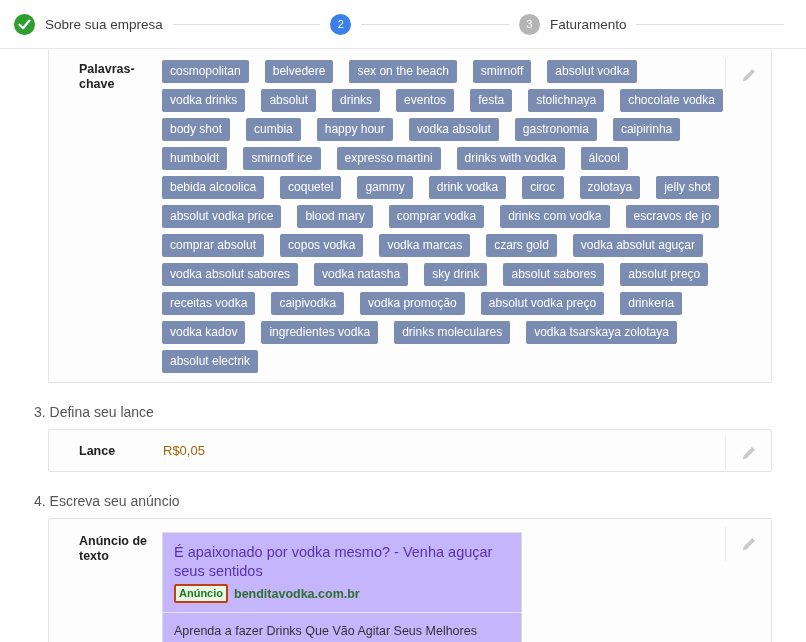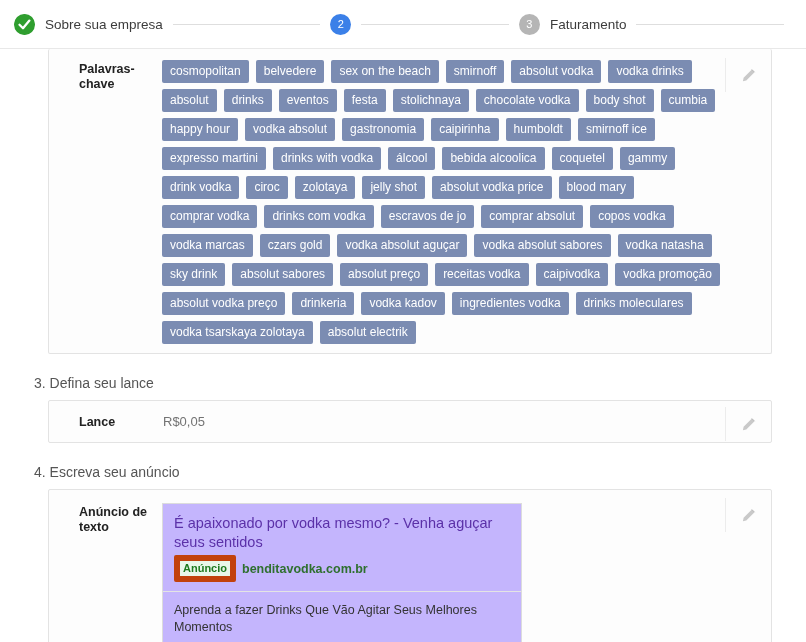--- a/index.html
+++ b/index.html
@@ -63,52 +63,52 @@
   .edit-btn {
     position: absolute; top: 9px; right: 0;
     width: 46px; height: 34px;
     display: flex; align-items: center; justify-content: center;
     border-left: 1px solid #ececec;
     cursor: pointer;
   }
   .edit-btn svg { display: block; }
 
   
-  .chips { display: flex; flex-wrap: wrap; gap: 6px 7px; padding-top: 2px; }
+  .chips { display: flex; flex-wrap: wrap; gap: 6px 16px; padding-top: 2px; }
   .chip {
     background: #7b8cb2;
     color: #ffffff;
     font-size: 12px;
     line-height: 14px;
     padding: 4px 8px 5px;
     border-radius: 2px;
     white-space: nowrap;
     cursor: default;
   }
 
   
-  .bid-value { font-size: 13px; color: #737373; padding-top: 4px; padding-left: 1px; }
+  .bid-value { font-size: 13px; color: #a16207; padding-top: 4px; padding-left: 1px; }
 
   
   .ad-card { margin-top: 2px; }
   .ad-preview {
     width: 360px;
     border: 1px solid #dcdcdc;
     background: #c4b5fd;
   }
   .ad-top { padding: 10px 11px 9px; }
   .ad-title {
     color: #5b31a8;
     font-size: 14.5px;
     line-height: 19px;
     margin-bottom: 3px;
   }
   .ad-urlline { display: flex; align-items: center; gap: 6px; }
   .ad-badge {
-    border: 6px solid #c2410c;
+    border: 2px solid #c2410c;
     color: #1f7a1f;
     background: #e9f7e9;
     font-size: 11px;
     line-height: 12px;
     padding: 1px 3px 2px;
     border-radius: 2px;
     font-weight: bold;
   }
   .ad-url { color: #2f6f2f; font-size: 12.5px; font-weight: bold; }
   .ad-divider { height: 1px; background: #e4e4e4; }

